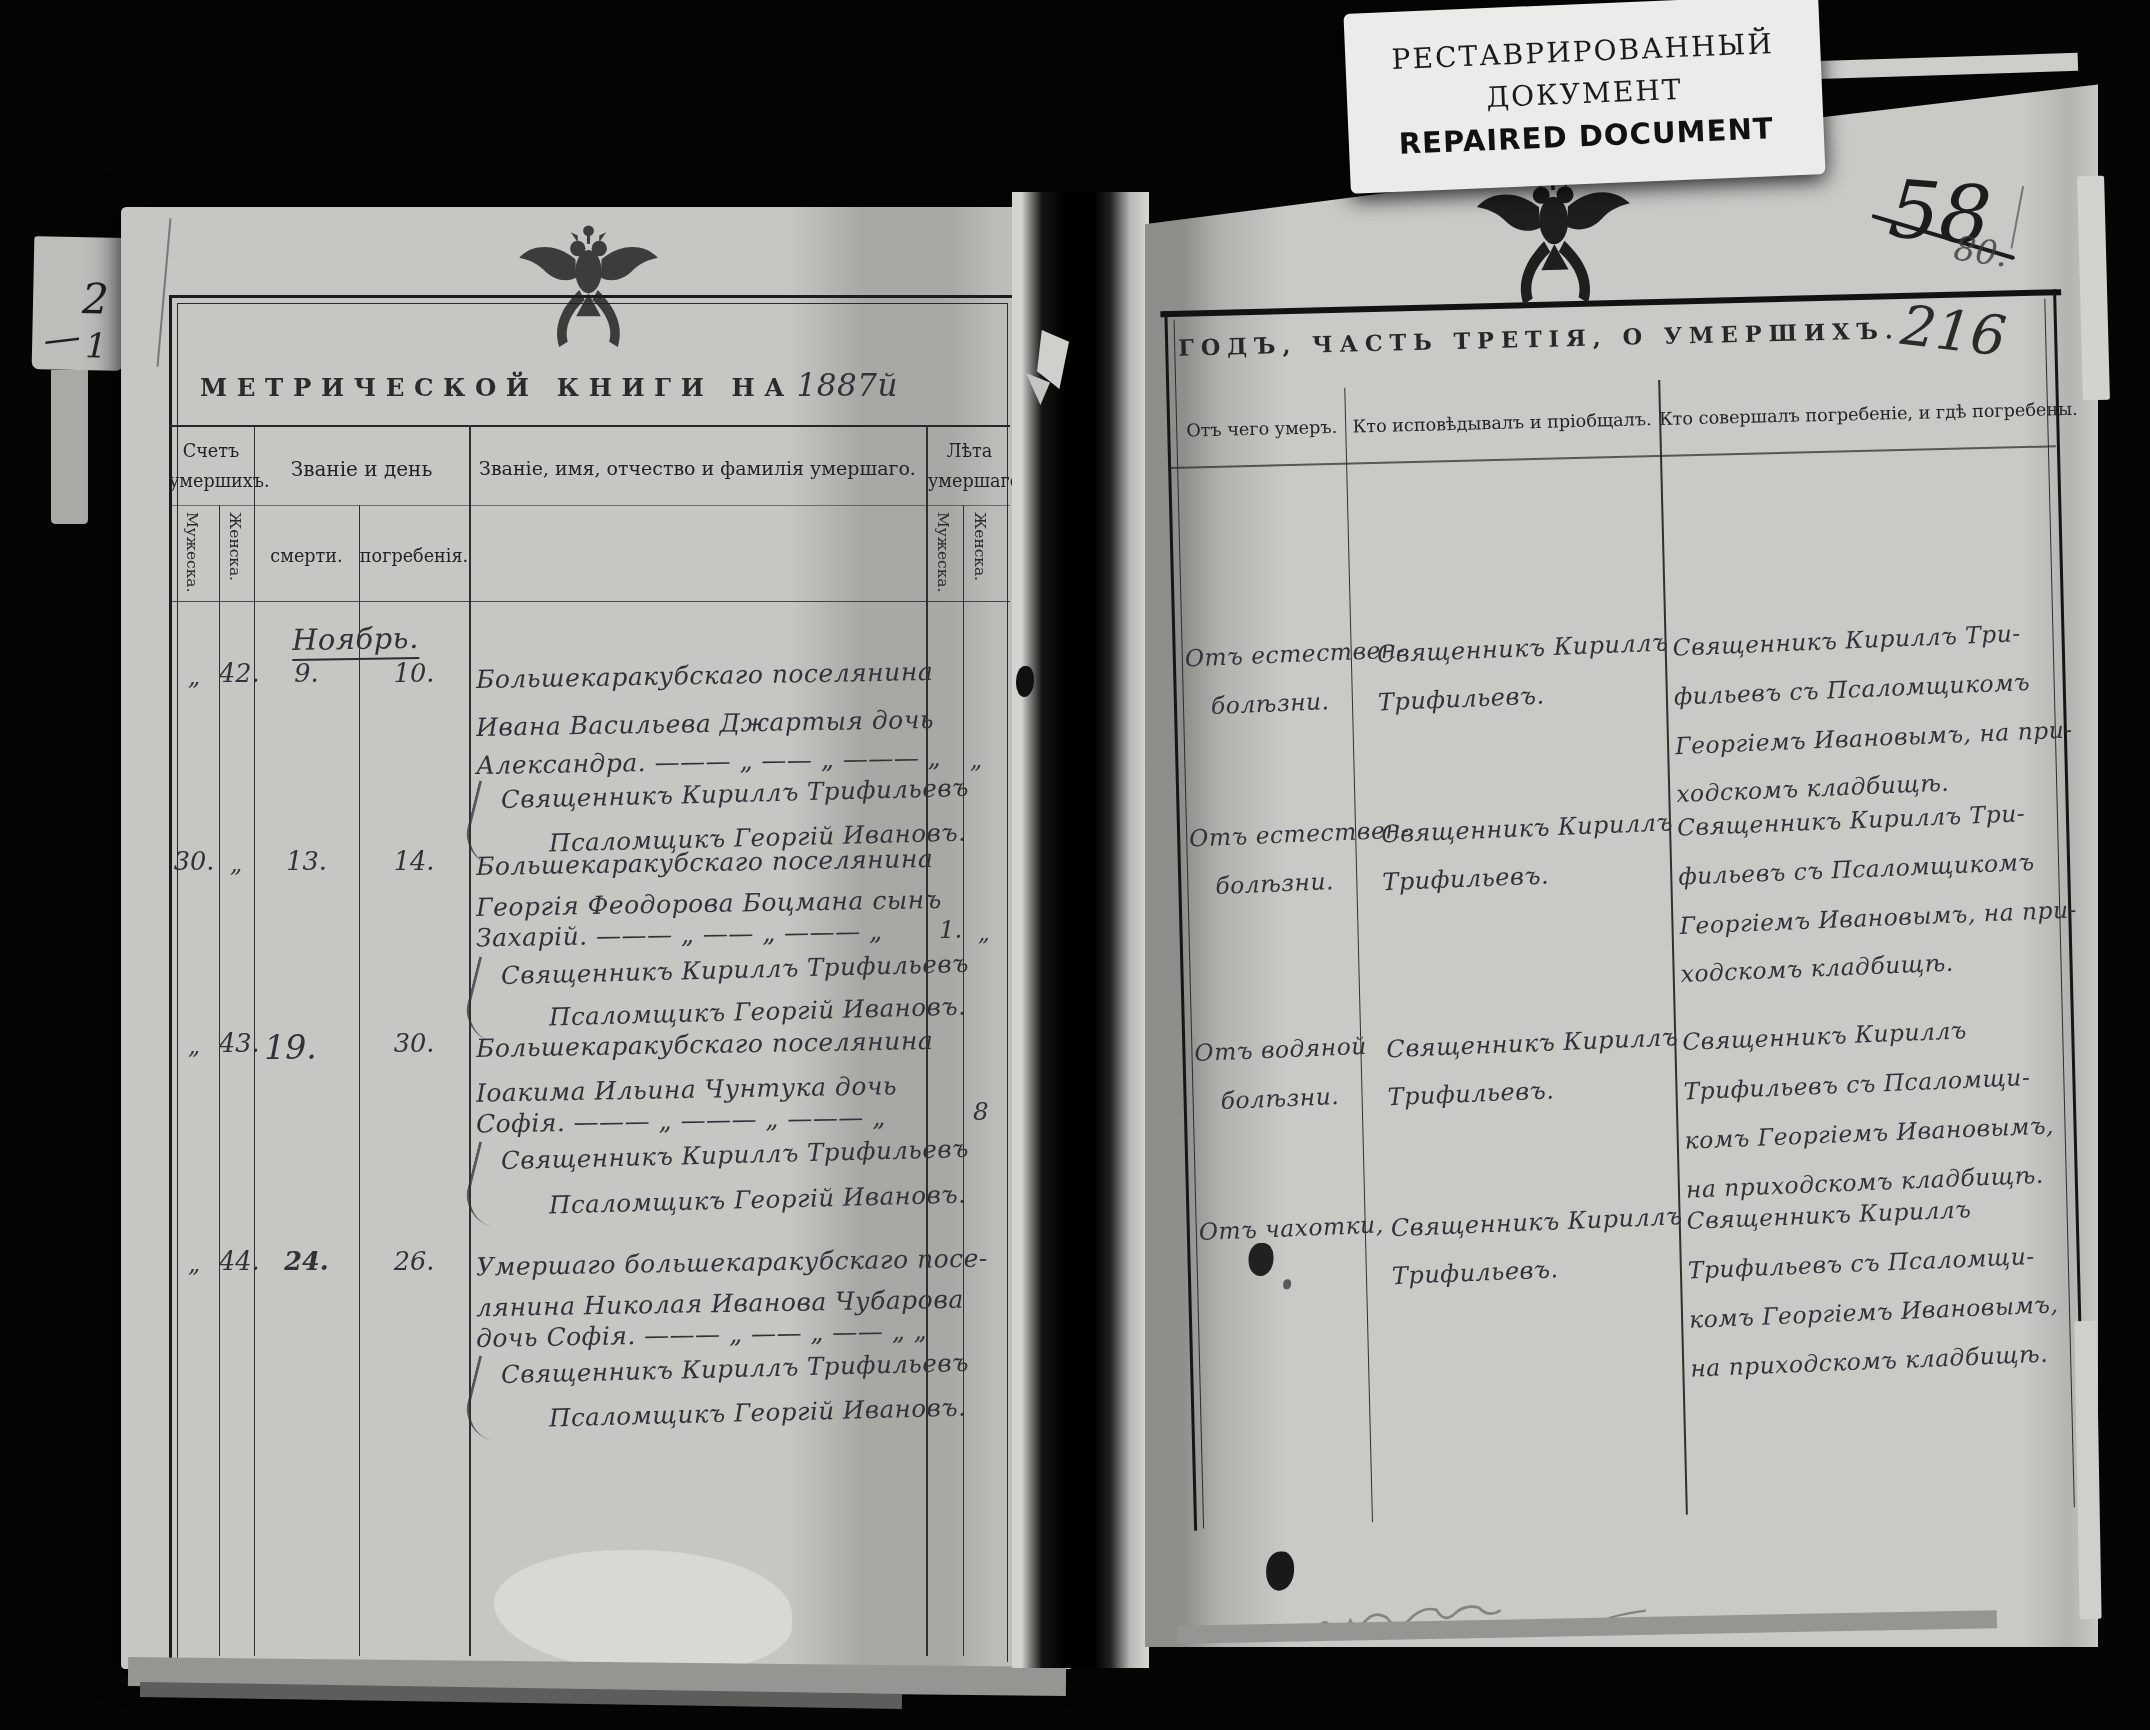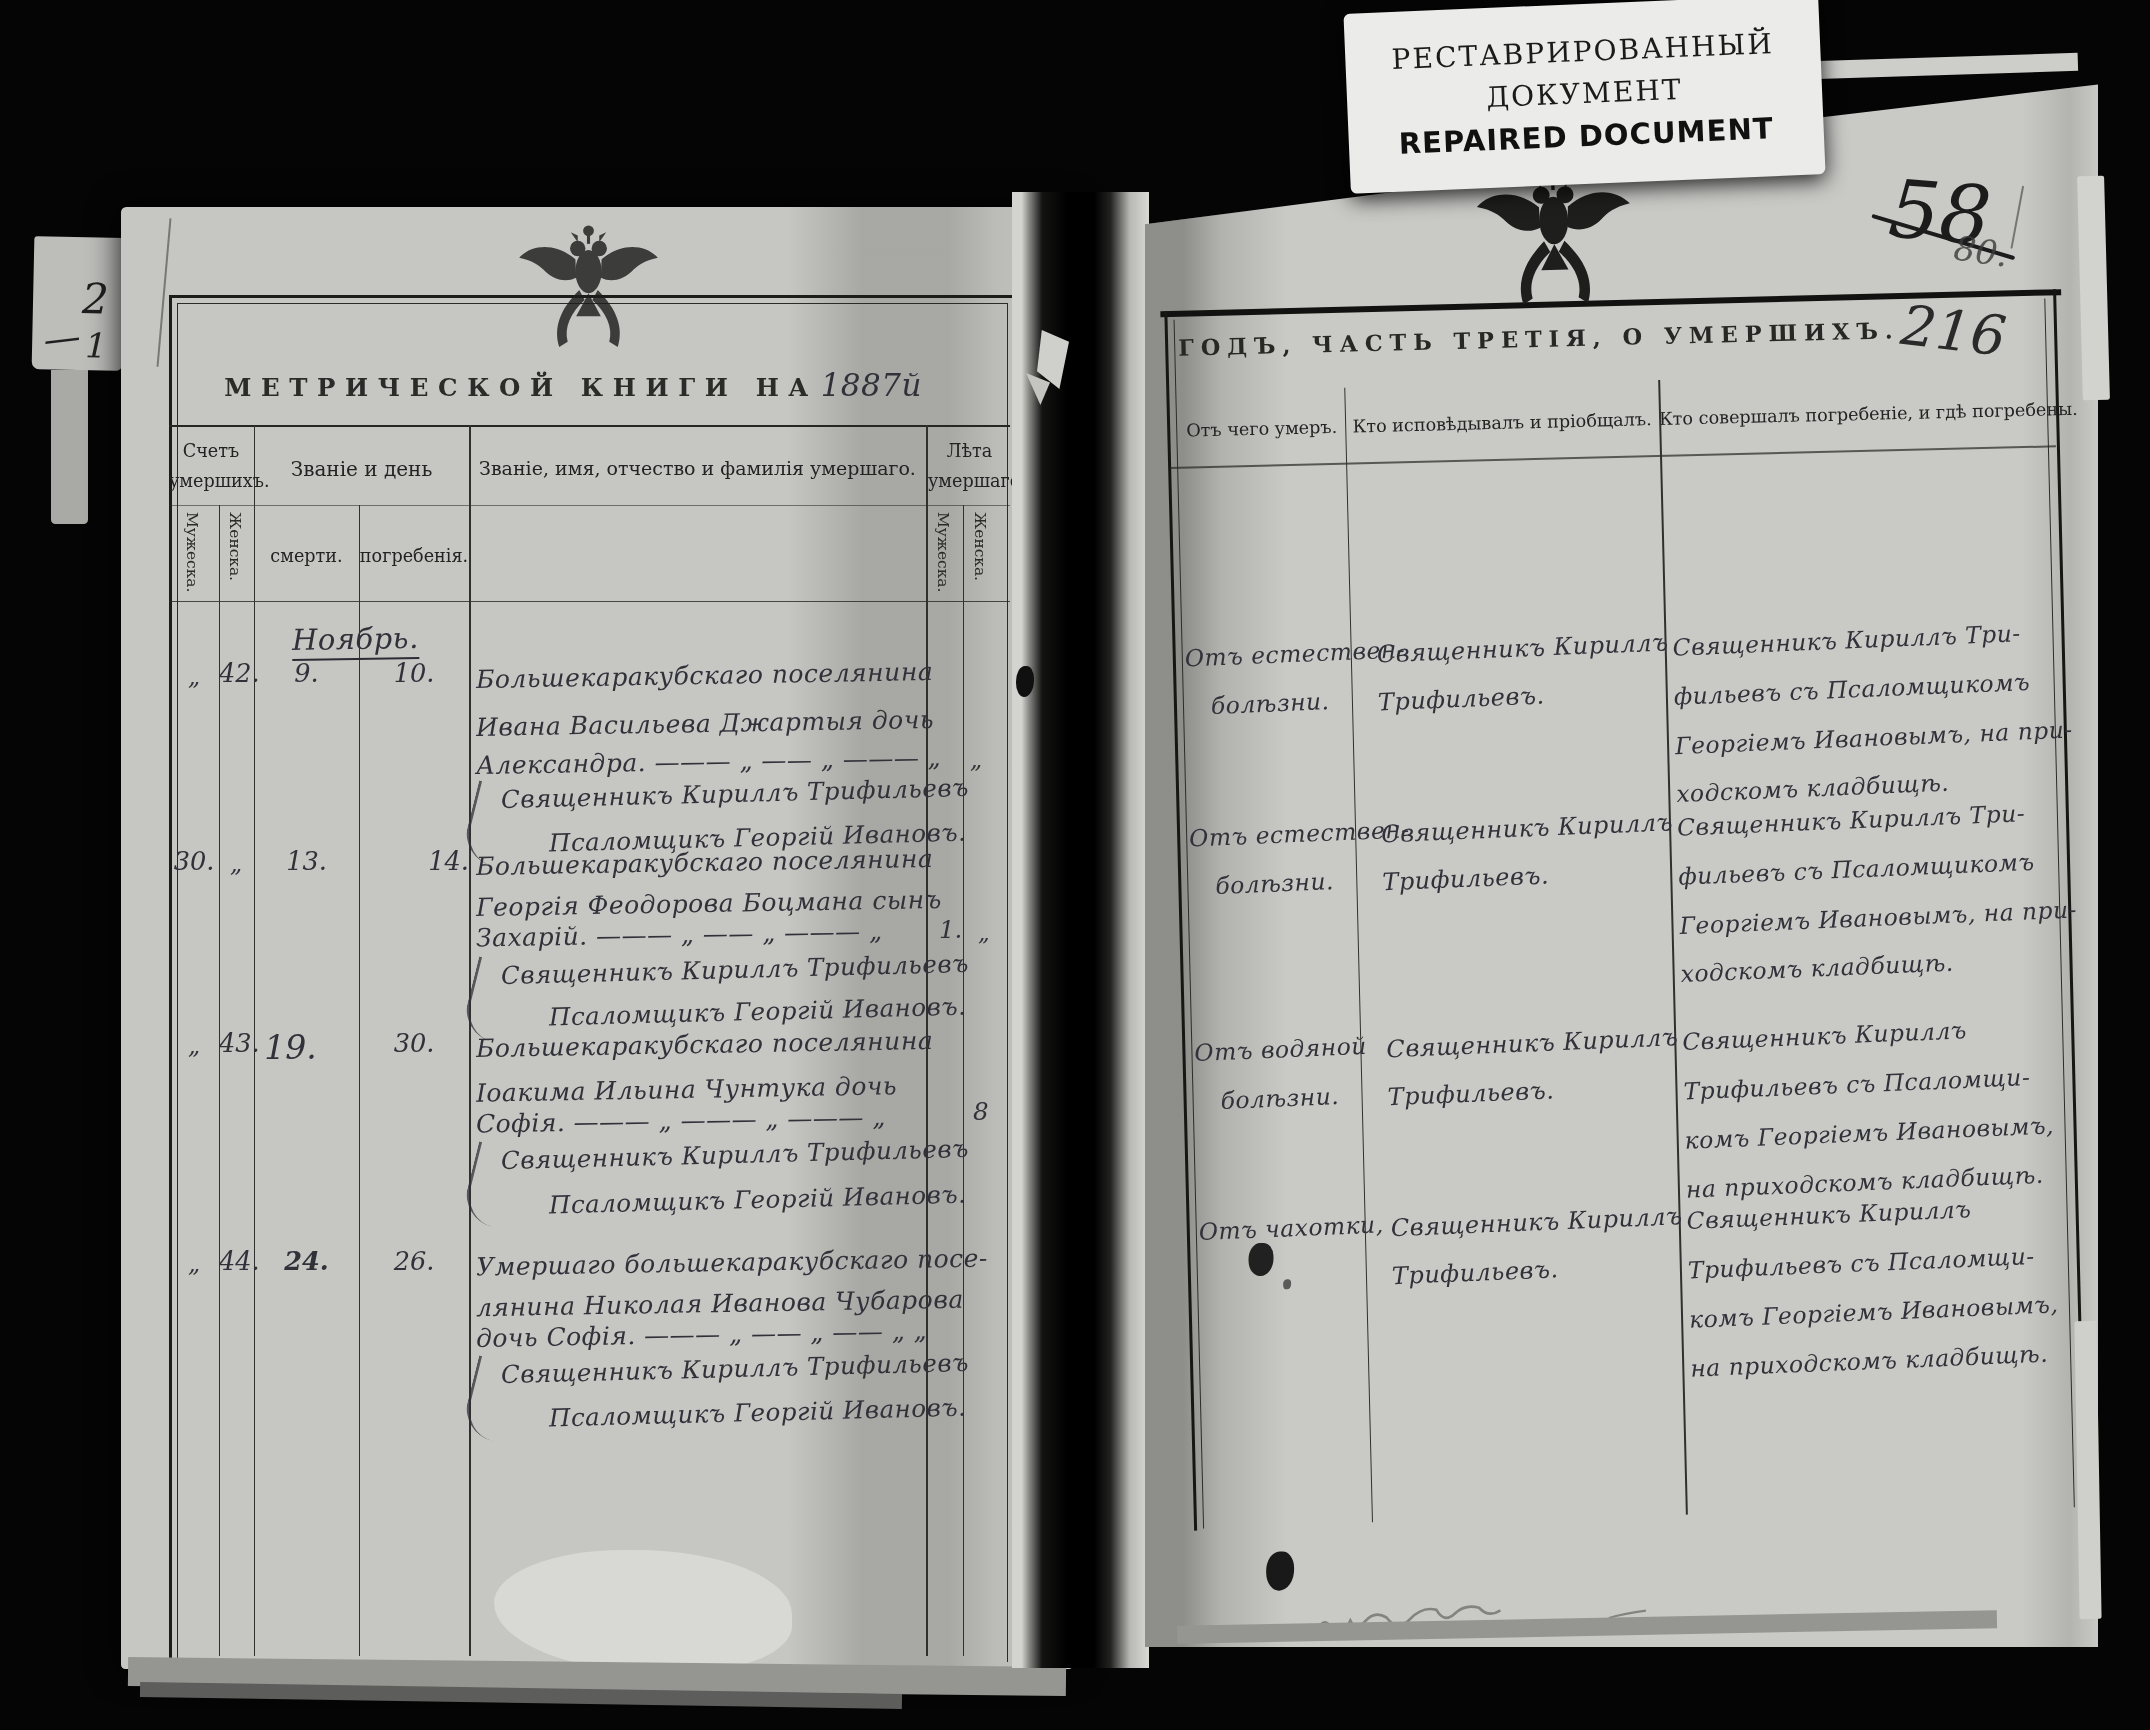--- a/index.html
+++ b/index.html
@@ -63,21 +63,21 @@
 
     <div class="abs" style="left:42px;top:10.7px;width:1.6px;height:149px;background:rgba(25,25,25,.45);transform:rotate(5deg);"></div>
   </div>
 
   <div class="abs frame" style="left:169px;top:295px;width:841px;height:1364px;border-bottom:none;background:transparent;"></div>
 
   <svg class="abs" style="left:506px;top:210px;opacity:.82;" width="165" height="154" viewBox="0 0 310 290">
       <use href="#eagle"></use>
     </svg>
 
-  <div class="abs ctr" style="left:176px;top:367px;width:746px;text-align:right;">
+  <div class="abs ctr" style="left:176px;top:367px;width:746px;">
     <span class="pr" style="font-size:24.5px;letter-spacing:9.6px;font-weight:bold;color:#2b2b29;">МЕТРИЧЕСКОЙ КНИГИ НА</span>
     <span class="hw" style="font-size:31px;">1887й</span>
   </div>
 
   <div class="abs hline" style="left:169px;top:425px;width:841px;height:1.6px;"></div>
   <div class="abs hline" style="left:169px;top:505px;width:841px;height:1.1px;opacity:.55;"></div>
   <div class="abs hline" style="left:169px;top:601px;width:841px;height:1.1px;opacity:.8;"></div>
 
   <div class="abs vline" style="left:219px;top:505px;width:1.1px;height:1151px;"></div>
   <div class="abs vline" style="left:254px;top:425px;width:1.1px;height:1231px;"></div>
@@ -116,21 +116,21 @@
     <div class="abs num" style="left:970px;top:746px;font-size:23.4px;">„</div>
     <div class="abs" style="left:469px;top:783px;width:30px;height:80px;border-left:3.2px solid #31313a;border-radius:0 0 0 48px;transform:rotate(14deg);opacity:.75;"></div>
     <div class="abs hw" style="left:501px;top:779px;font-size:24.5px;transform:rotate(-1.5deg);">Священникъ Кириллъ Трифильевъ</div>
     <div class="abs hw" style="left:549px;top:823px;font-size:24.5px;transform:rotate(-1.5deg);">Псаломщикъ Георгій Ивановъ.</div>
   </div>
 
   <div>
     <div class="abs num ctr" style="left:169px;top:846px;width:50px;font-size:25.6px;">30.</div>
     <div class="abs num ctr" style="left:219px;top:850px;width:34px;font-size:23.4px;">„</div>
     <div class="abs num ctr" style="left:254px;top:846px;width:105px;font-size:25.6px;">13.</div>
-    <div class="abs num ctr" style="left:359px;top:846px;width:110px;font-size:25.6px;text-align:right;">14.</div>
+    <div class="abs num ctr" style="left:359px;top:846px;width:110px;font-size:25.6px;">14.</div>
     <div class="abs hw" style="left:476px;top:848px;font-size:25px;transform:rotate(-1deg);">Большекаракубскаго поселянина</div>
     <div class="abs hw" style="left:476px;top:889px;font-size:25px;transform:rotate(-1deg);">Георгія Феодорова Боцмана сынъ</div>
     <div class="abs hw" style="left:476px;top:920px;font-size:25px;transform:rotate(-1deg);">Захарій. ——— „ —— „ ——— „</div>
     <div class="abs num" style="left:939px;top:915px;font-size:24.5px;">1.</div>
     <div class="abs num" style="left:978px;top:920px;font-size:22.4px;">„</div>
     <div class="abs" style="left:469px;top:959px;width:30px;height:80px;border-left:3.2px solid #31313a;border-radius:0 0 0 48px;transform:rotate(14deg);opacity:.75;"></div>
     <div class="abs hw" style="left:501px;top:955px;font-size:24.5px;transform:rotate(-1.5deg);">Священникъ Кириллъ Трифильевъ</div>
     <div class="abs hw" style="left:549px;top:997px;font-size:24.5px;transform:rotate(-1.5deg);">Псаломщикъ Георгій Ивановъ.</div>
   </div>
 

